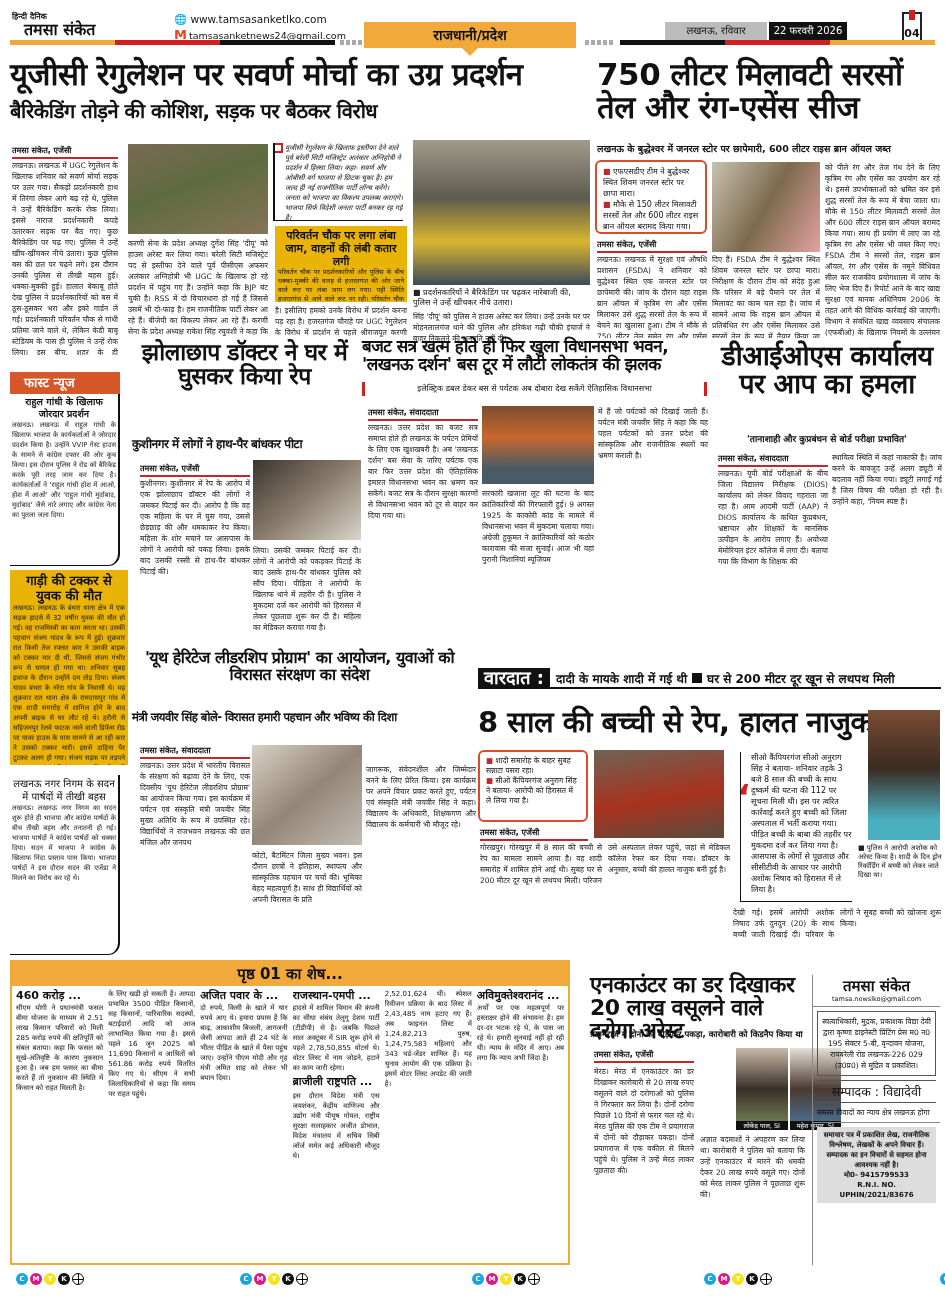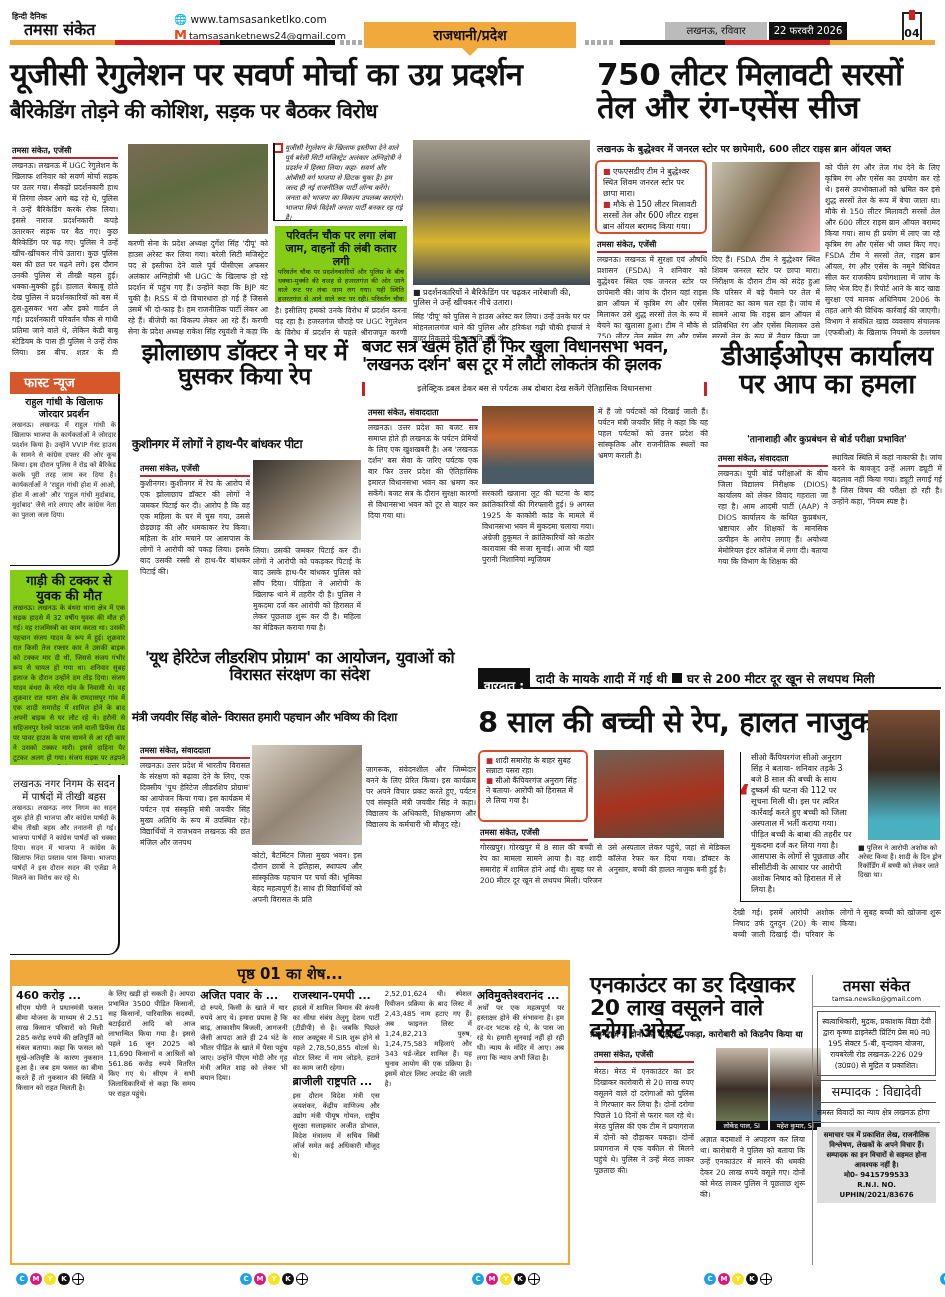--- a/index.html
+++ b/index.html
@@ -23,21 +23,21 @@
 .hl{line-height:1.05}
 .body-txt{font-size:7.5px;line-height:11px;text-align:justify;color:#222}
 .byline{font-size:8px;font-weight:bold;border-bottom:2px solid #c1272d;padding-bottom:2px}
 .photo{background:linear-gradient(135deg,#6b5f4d,#9c8a6c 40%,#4f4638 70%,#8b7b5f)}
 .caption{font-size:8px;line-height:10px}
 .caption:before{content:"■ ";color:#222}
 .bul{font-size:10px;line-height:14px}
 .bul:before{content:"■ ";color:#c1272d}
 .panel{border:2px solid #d84c2a;border-radius:6px;padding:4px 6px;background:#fff}
 .fast{left:10px;top:372px;width:110px;height:22px;background:#d6572a;color:#fff;font-weight:bold;font-size:13px;padding-left:14px;line-height:22px}
-.bluebox{background:#84cc16}
+.bluebox{background:#eab308}
 .cmyk{display:flex;gap:2px;align-items:center;height:14px}
 .cmyk span{width:12px;height:12px;border-radius:50%;font-size:7px;color:#fff;text-align:center;line-height:12px;font-weight:bold}
 .cross{width:12px;height:12px;border:1px solid #000;border-radius:50%;position:relative}
 .cross:before{content:"";position:absolute;left:5px;top:0;width:1px;height:10px;background:#000}
 .cross:after{content:"";position:absolute;top:5px;left:0;height:1px;width:10px;background:#000}
 </style>
 </head>
 <body>
 
 <div class="abs mast">
@@ -129,21 +129,21 @@
 
 <h2 class="abs hl" style="left:132px;top:650px;width:335px;font-size:16px;text-align:center">'यूथ हेरिटेज लीडरशिप प्रोग्राम' का आयोजन, युवाओं को विरासत संरक्षण का संदेश</h2>
 <h3 class="abs" style="left:132px;top:709px;width:340px;font-size:11.5px;font-weight:700">मंत्री जयवीर सिंह बोले- विरासत हमारी पहचान और भविष्य की दिशा</h3>
 <div class="abs byline" style="left:140px;top:744px;width:110px">तमसा संकेत, संवाददाता</div>
 <div class="abs body-txt" style="left:140px;top:760px;width:110px;height:190px;overflow:hidden">लखनऊ। उत्तर प्रदेश में भारतीय विरासत के संरक्षण को बढ़ावा देने के लिए, एक दिवसीय 'यूथ हेरिटेज लीडरशिप प्रोग्राम' का आयोजन किया गया। इस कार्यक्रम में पर्यटन एवं संस्कृति मंत्री जयवीर सिंह मुख्य अतिथि के रूप में उपस्थित रहे। विद्यार्थियों ने राजभवन लखनऊ की छत मंजिल और जनपथ</div>
 <div class="abs photo" style="left:252px;top:745px;width:110px;height:100px;background:linear-gradient(140deg,#d8d0c4,#948676 50%,#c2bcb4)"></div>
 <div class="abs body-txt" style="left:252px;top:850px;width:110px;height:100px;overflow:hidden">कोटो, बैटमिंटन जिला मुख्य भवन। इस दौरान छात्रों ने इतिहास, स्थापत्य और सांस्कृतिक पहचान पर चर्चा की। भूमिका बेहद महत्वपूर्ण है। साथ ही विद्यार्थियों को अपनी विरासत के प्रति</div>
 <div class="abs body-txt" style="left:366px;top:764px;width:110px;height:205px;overflow:hidden">जागरूक, संवेदनशील और जिम्मेदार बनने के लिए प्रेरित किया। इस कार्यक्रम पर अपने विचार प्रकट करते हुए, पर्यटन एवं संस्कृति मंत्री जयवीर सिंह ने कहा। विद्यालय के अधिकारी, शिक्षकगण और विद्यालय के कर्मचारी भी मौजूद रहे।</div>
 
 <div class="abs" style="left:478px;top:669px;width:463px;height:20px;border-bottom:2px solid #111;display:flex;align-items:center">
-  <span style="background:#111;color:#fff;font-weight:900;font-size:12px;padding:8px 6px;height:20px;line-height:20px">वारदात :</span>
+  <span style="background:#111;color:#fff;font-weight:900;font-size:18px;padding:0 6px;height:20px;line-height:20px">वारदात :</span>
   <span style="font-size:12px;font-weight:700;margin-left:6px">दादी के मायके शादी में गई थी</span>
   <span style="display:inline-block;width:10px;height:10px;background:#111;margin:0 5px"></span>
   <span style="font-size:12px;font-weight:700">घर से 200 मीटर दूर खून से लथपथ मिली</span>
 </div>
 <h1 class="abs hl" style="left:478px;top:707px;width:400px;font-size:29px">8 साल की बच्ची से रेप, हालत नाजुक</h1>
 <div class="abs panel" style="left:478px;top:750px;width:110px;height:72px;overflow:hidden">
   <div class="bul" style="font-size:7.5px;line-height:10px">शादी समारोह के बाहर सुबह सन्नाटा पसरा रहा।</div>
   <div class="bul" style="font-size:7.5px;line-height:10px">सीओ कैंपियरगंज अनुराग सिंह ने बताया- आरोपी को हिरासत में ले लिया गया है।</div>
 </div>
 <div class="abs byline" style="left:480px;top:826px;width:108px">तमसा संकेत, एजेंसी</div>
@@ -184,21 +184,21 @@
         <div style="font-size: 11px; font-weight: 900; margin: 2px 0px;">अविमुक्तेश्वरानंद ...</div>
         <div>अर्थों पर एक महत्वपूर्ण पर हस्ताक्षर होने की संभावना है। हम दर-दर भटक रहे थे, के पास जा रहे थे। हमारी सुनवाई नहीं हो रही थी। न्याय के मंदिर में आए। अब लगा कि न्याय अभी जिंदा है।</div>
       </div>
     </div>
 </div>
 
 <h1 class="abs hl" style="left:590px;top:973px;width:215px;font-size:22px">एनकाउंटर का डर दिखाकर 20 लाख वसूलने वाले दरोगा अरेस्ट</h1>
 <div class="abs" style="left:590px;top:1028px;width:215px;font-size:8.5px;font-weight:bold">प्रयागराज में दोनों को दौड़ाकर पकड़ा, कारोबारी को किडनैप किया था</div>
 <div class="abs byline" style="left:594px;top:1048px;width:100px">तमसा संकेत, एजेंसी</div>
 <div class="abs body-txt" style="left:594px;top:1066px;width:100px;height:195px;overflow:hidden">मेरठ। मेरठ में एनकाउंटर का डर दिखाकर कारोबारी से 20 लाख रुपए वसूलने वाले दो दरोगाओं को पुलिस ने गिरफ्तार कर लिया है। दोनों दरोगा पिछले 10 दिनों से फरार चल रहे थे। मेरठ पुलिस की एक टीम ने प्रयागराज में दोनों को दौड़ाकर पकड़ा। दोनों प्रयागराज में एक वकील से मिलने पहुंचे थे। पुलिस ने उन्हें मेरठ लाकर पूछताछ की।</div>
-<div class="abs" style="left:716px;top:1048px;width:105px;height:82px;display:flex;gap:2px">
+<div class="abs" style="left:736px;top:1048px;width:105px;height:82px;display:flex;gap:2px">
   <div class="photo" style="flex:1;position:relative;background:linear-gradient(180deg,#c9b9a8,#3a2f28 50%,#7a8a5c)">
       <span class="abs" style="bottom:0;left:0;right:0;background:#111;color:#fff;font-size:6.5px;text-align:center">लोकेंद्र पाल, SI</span>
     </div>
   <div class="photo" style="flex:1;position:relative;background:linear-gradient(180deg,#e6e0d6,#4a3a30 50%,#4a78a0)">
       <span class="abs" style="bottom:0;left:0;right:0;background:#111;color:#fff;font-size:6.5px;text-align:center">महेश कुमार, SI</span>
     </div>
 </div>
 <div class="abs body-txt" style="left:700px;top:1134px;width:105px;height:127px;overflow:hidden">अज्ञात बदमाशों ने अपहरण कर लिया था। कारोबारी ने पुलिस को बताया कि उन्हें एनकाउंटर में मारने की धमकी देकर 20 लाख रुपये वसूले गए। दोनों को मेरठ लाकर पुलिस ने पूछताछ शुरू की।</div>
 
 <div class="abs" style="left:812px;top:975px;width:128px;height:290px;border-left:1px solid #888">

